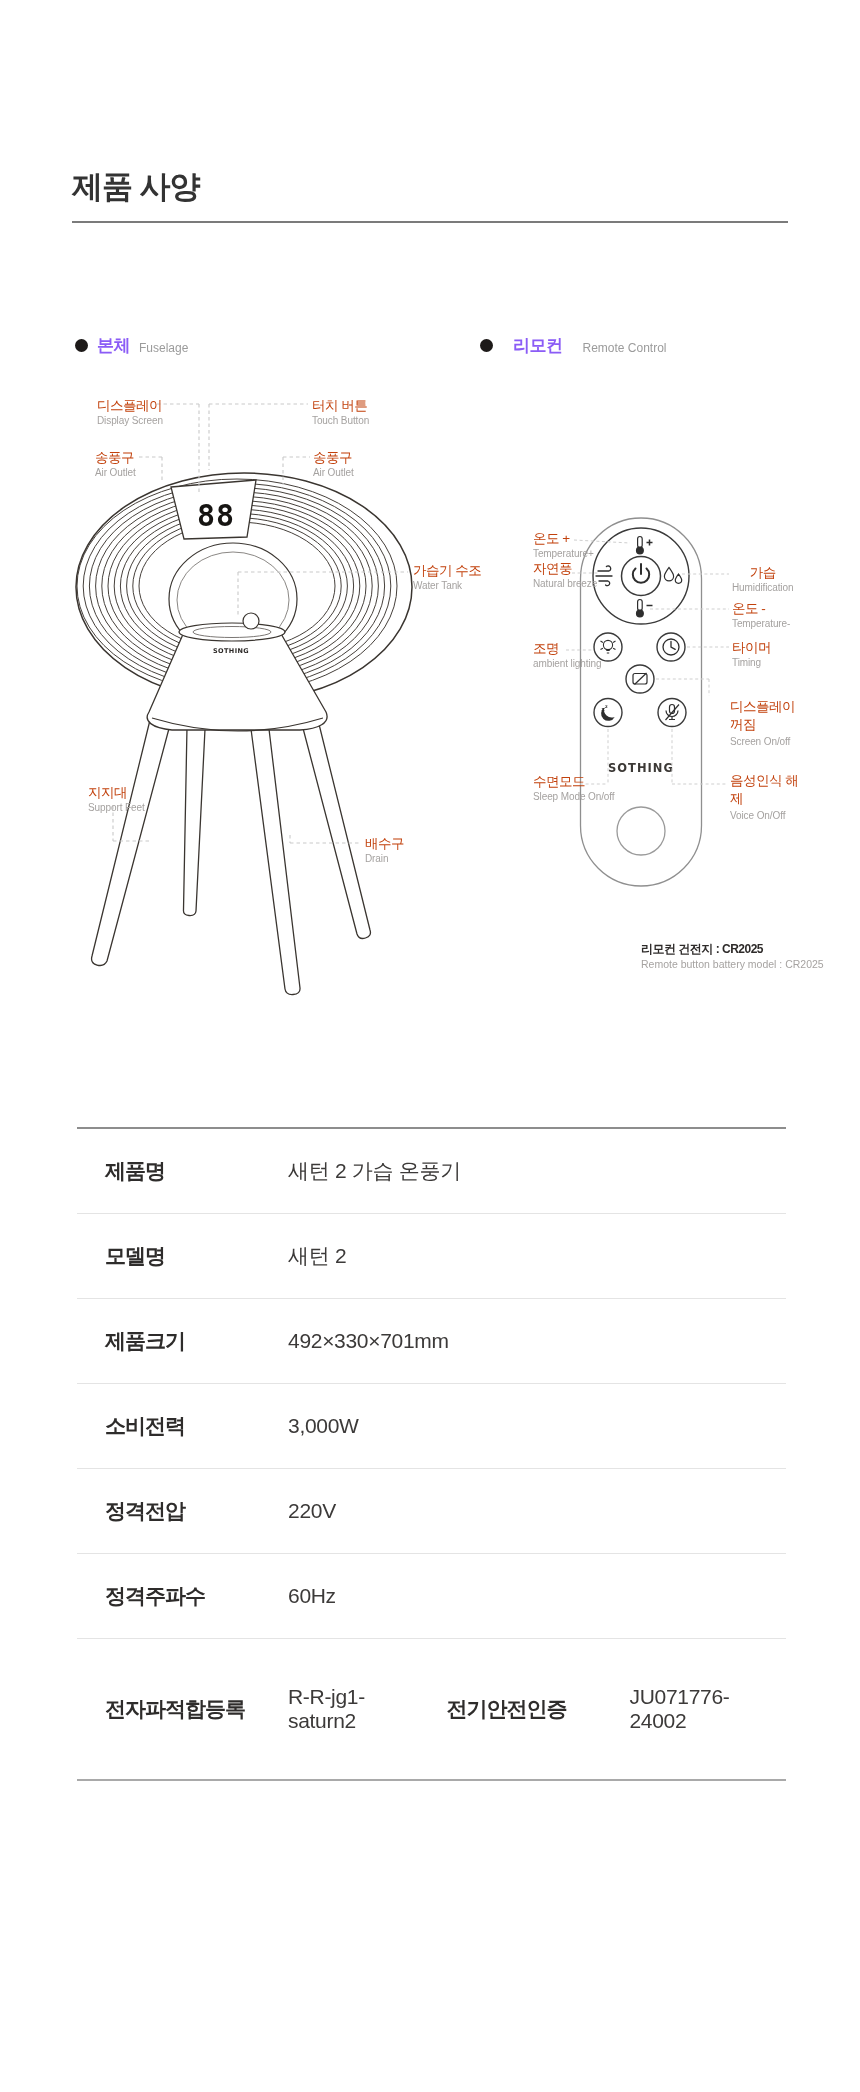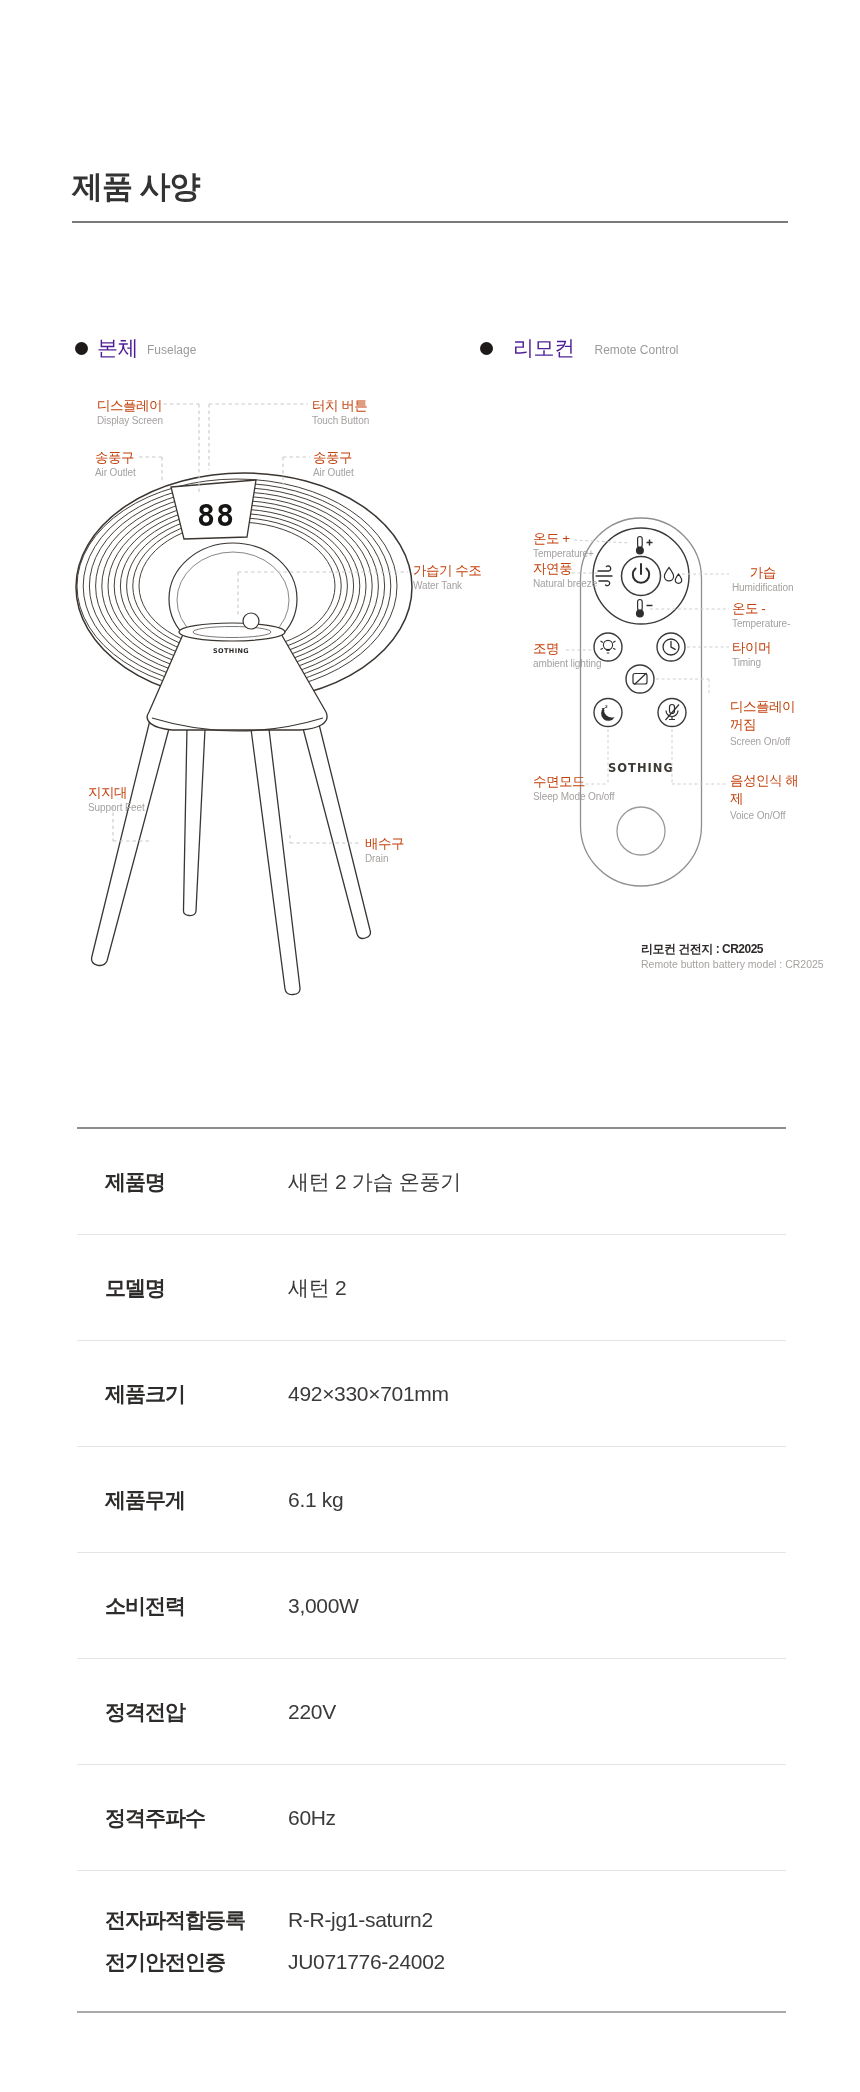--- a/index.html
+++ b/index.html
@@ -8,35 +8,35 @@
     font-family:"Liberation Sans","DejaVu Sans",sans-serif;
     -webkit-font-smoothing:antialiased;color:#333;
   }
   .abs{position:absolute;}
   
   .page-title{left:72px;top:166px;font-size:31px;font-weight:700;color:#333;letter-spacing:-1px;}
   .title-rule{left:72px;top:221px;width:716px;height:2px;background:#7b7b7b;}
   
   .section-header{display:flex;align-items:center;gap:9px;}
   .bullet{width:13px;height:13px;border-radius:50%;background:#1d1a19;flex:0 0 auto;}
-  .header-ko{font-size:21px;font-weight:400;color:#4c1d95;letter-spacing:-0.5px;}
+  .header-ko{font-size:17px;font-weight:700;color:#8b5cf6;letter-spacing:-0.5px;}
   .header-en{font-size:12px;color:#9b9b9b;position:relative;top:2px;}
   
   .dlabel{position:absolute;line-height:1.12;}
   .dlabel .ko{font-size:13.5px;font-weight:400;color:#c2410c;letter-spacing:-0.5px;display:block;}
   .dlabel .en{font-size:10px;color:#a5a2a0;display:block;margin-top:2px;letter-spacing:-0.1px;}
   .wrap2{width:78px;}
   
   .battery{left:641px;top:942px;line-height:1.2;}
   .battery .ko{font-size:12px;font-weight:700;color:#2e2b2a;letter-spacing:-0.5px;display:block;}
   .battery .en{font-size:10.5px;color:#a6a3a1;display:block;margin-top:2px;}
   
   .spec-table{left:77px;top:1127px;width:709px;border-top:2px solid #8d8d8d;border-bottom:2px solid #a9a9a9;}
-  .spec-row{display:flex;align-items:center;height:106px;border-bottom:1.5px solid #e4e4e4;padding-left:28px;box-sizing:border-box;}
-  .spec-row.last{border-bottom:none;height:140px;flex-direction:column;align-items:stretch;justify-content:center;gap:14px;}
+  .spec-row{display:flex;align-items:center;height:85px;border-bottom:1.5px solid #e4e4e4;padding-left:28px;box-sizing:border-box;}
+  .spec-row.last{border-bottom:none;height:140px;flex-direction:row;align-items:stretch;justify-content:center;gap:14px;}
   .cert-line{display:flex;align-items:center;}
   .spec-label{width:183px;flex:0 0 183px;font-size:21px;font-weight:700;color:#2e2c2b;letter-spacing:-1px;}
   .spec-value{font-size:21px;color:#3c3a39;letter-spacing:-0.3px;}
   svg{position:absolute;left:0;top:0;}
 </style>
 </head>
 <body>
 
 <div class="abs page-title">제품 사양</div>
 <div class="abs title-rule"></div>
@@ -268,24 +268,20 @@
   </div>
   <div class="spec-row">
     <div class="spec-label">모델명</div>
     <div class="spec-value">새턴 2</div>
   </div>
   <div class="spec-row">
     <div class="spec-label">제품크기</div>
     <div class="spec-value">492×330×701mm</div>
   </div>
   <div class="spec-row">
-    <div class="spec-label">제품무게</div>
-    <div class="spec-value">6.1 kg</div>
-  </div>
-  <div class="spec-row">
     <div class="spec-label">소비전력</div>
     <div class="spec-value">3,000W</div>
   </div>
   <div class="spec-row">
     <div class="spec-label">정격전압</div>
     <div class="spec-value">220V</div>
   </div>
   <div class="spec-row">
     <div class="spec-label">정격주파수</div>
     <div class="spec-value">60Hz</div>

